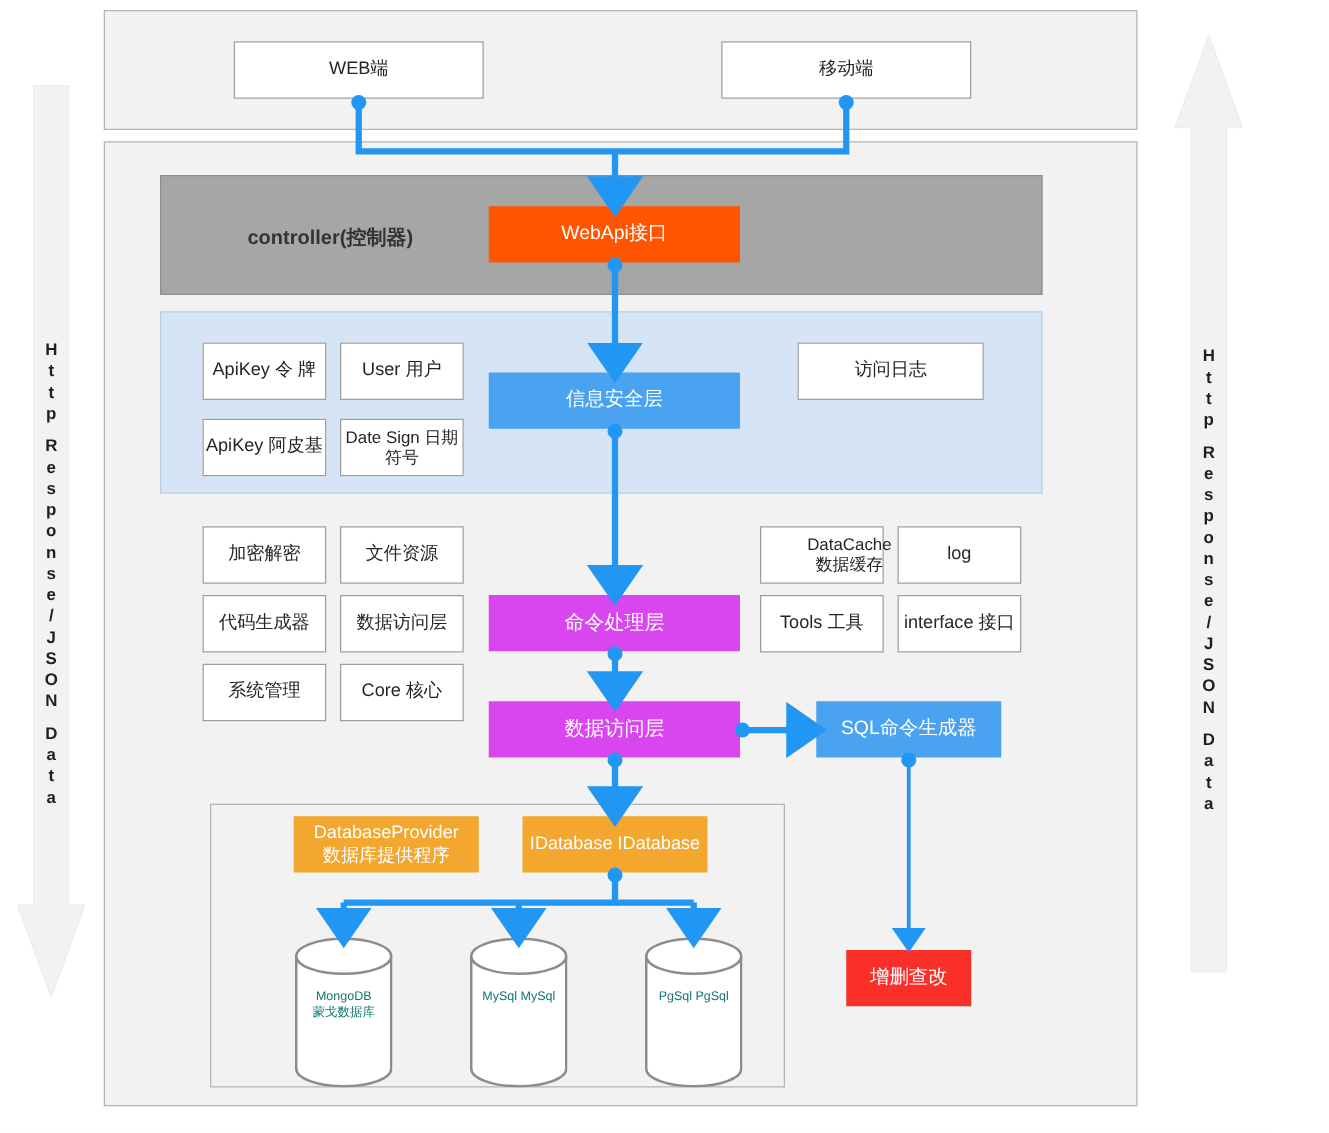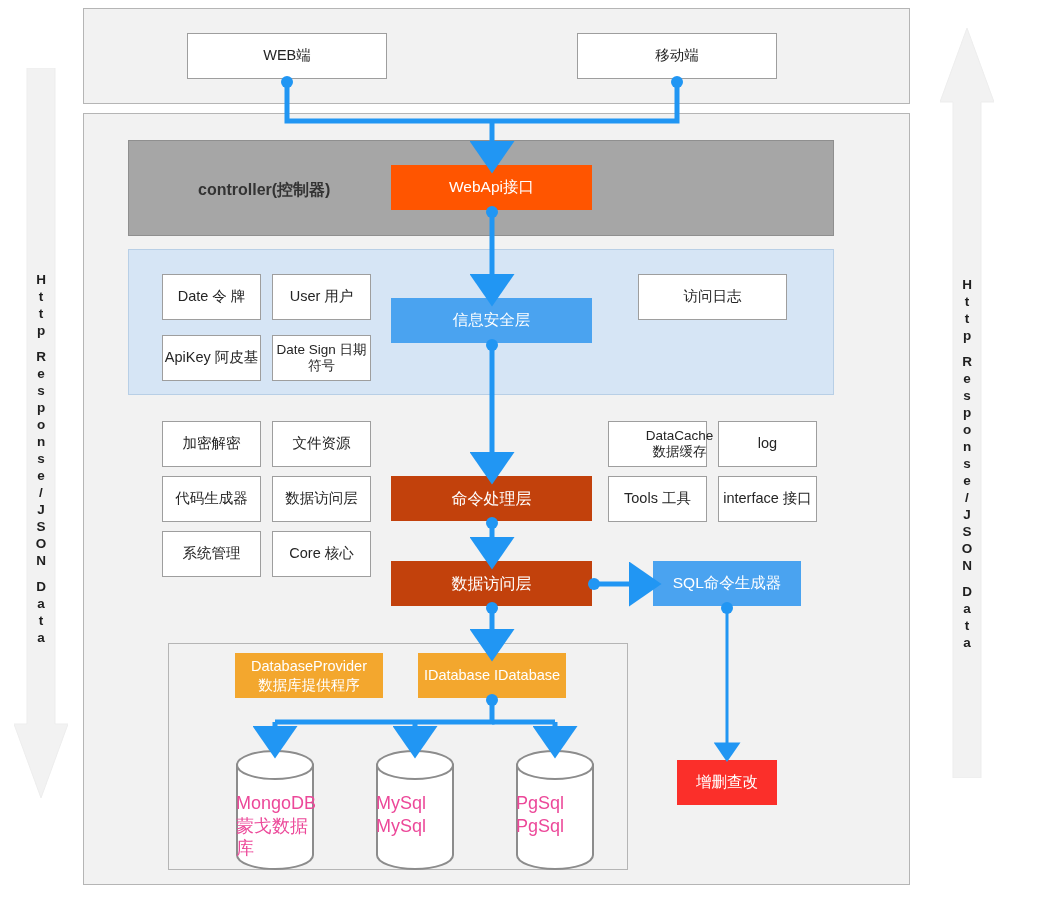--- a/index.html
+++ b/index.html
@@ -76,21 +76,21 @@
     background: #ff5500;
     color: #ffffff;
     font-size: 15.5px;
   }
   .box-blue {
     background: #4aa3f0;
     color: #ffffff;
     font-size: 15.5px;
   }
   .box-darkgray {
-    background: #c2410c;
+    background: #d946ef;
     color: #ffffff;
     font-size: 16px;
   }
   .box-amber {
     background: #f3a72e;
     color: #ffffff;
     font-size: 14.5px;
     line-height: 1.25;
   }
   .box-red {
@@ -102,22 +102,23 @@
   
   .cyl {
     position: absolute;
     box-sizing: border-box;
   }
   .cyl svg { display: block; }
   .cyl-label {
     position: absolute;
     left: 0;
     width: 100%;
-    font-size: 18px;
-    color: #ec4899;
+    text-align: center;
+    font-size: 10px;
+    color: #0f766e;
     line-height: 1.25;
   }
 
   
   .httparrow {
     position: absolute;
   }
   .httparrow svg { display: block; }
   .httparrow-text {
     position: absolute;
@@ -177,21 +178,21 @@
   <div class="panel band-gray" style="left:128px; top:140px; width:706px; height:96px;"></div>
   <div class="controller-label" style="left:198px; top:180px;">controller(控制器)</div>
 
   <div class="node box-orange-red" style="left:391px; top:165px; width:201px; height:45px;">
     <span>WebApi接口</span>
   </div>
 
   <div class="panel band-lightblue" style="left:128px; top:249px; width:706px; height:146px;"></div>
 
   <div class="node box-white" style="left:162px; top:274px; width:99px; height:46px;">
-    <span>Date 令 牌</span>
+    <span>ApiKey 令 牌</span>
   </div>
   <div class="node box-white" style="left:272px; top:274px; width:99px; height:46px;">
     <span>User 用户</span>
   </div>
   <div class="node box-white" style="left:162px; top:335px; width:99px; height:46px;">
     <span>ApiKey 阿皮基</span>
   </div>
   <div class="node box-white" style="left:272px; top:335px; width:99px; height:46px; font-size:13.5px;">
     <span>Date Sign 日期符号</span>
   </div>

